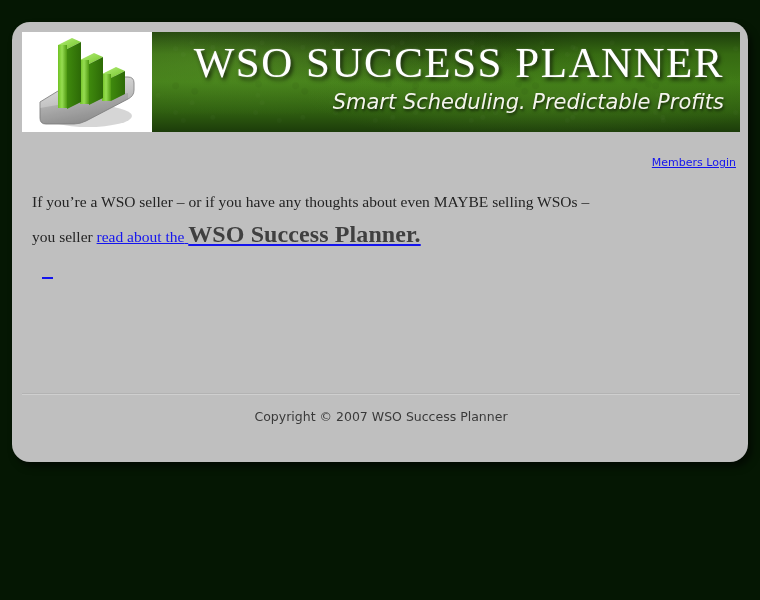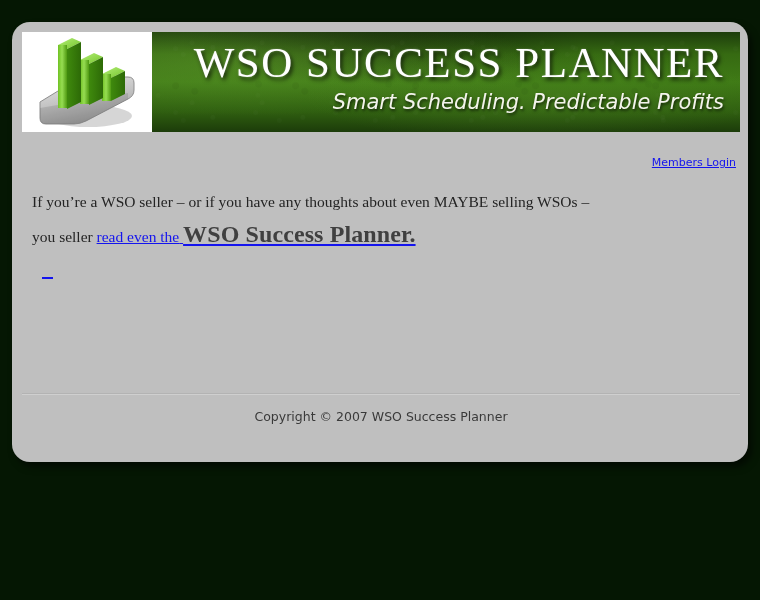--- a/index.html
+++ b/index.html
@@ -268,21 +268,21 @@
 
     <div class="content">
 
       <div class="members-login-row">
         <a class="members-login" href="#">Members Login</a>
       </div>
 
       <div class="body-copy">
         <div class="body-line">If you’re a WSO seller – or if you have any thoughts about even MAYBE selling WSOs –</div>
         <div class="body-line">
-          <span>you seller </span><a class="inline-link" href="#">read even the</a><span class="inline-link">&nbsp;</span><a class="planner-link" href="#">WSO Success Planner.</a>
+          <span>you seller </span><a class="inline-link" href="#">read about the</a><span class="inline-link">&nbsp;</span><a class="planner-link" href="#">WSO Success Planner.</a>
         </div>
         <div>
           <a class="stub-link" href="#"></a>
         </div>
       </div>
     </div>
 
     <div class="footer">
       <div class="footer-divider"></div>
       <div class="footer-text">Copyright © 2007 WSO Success Planner</div>

